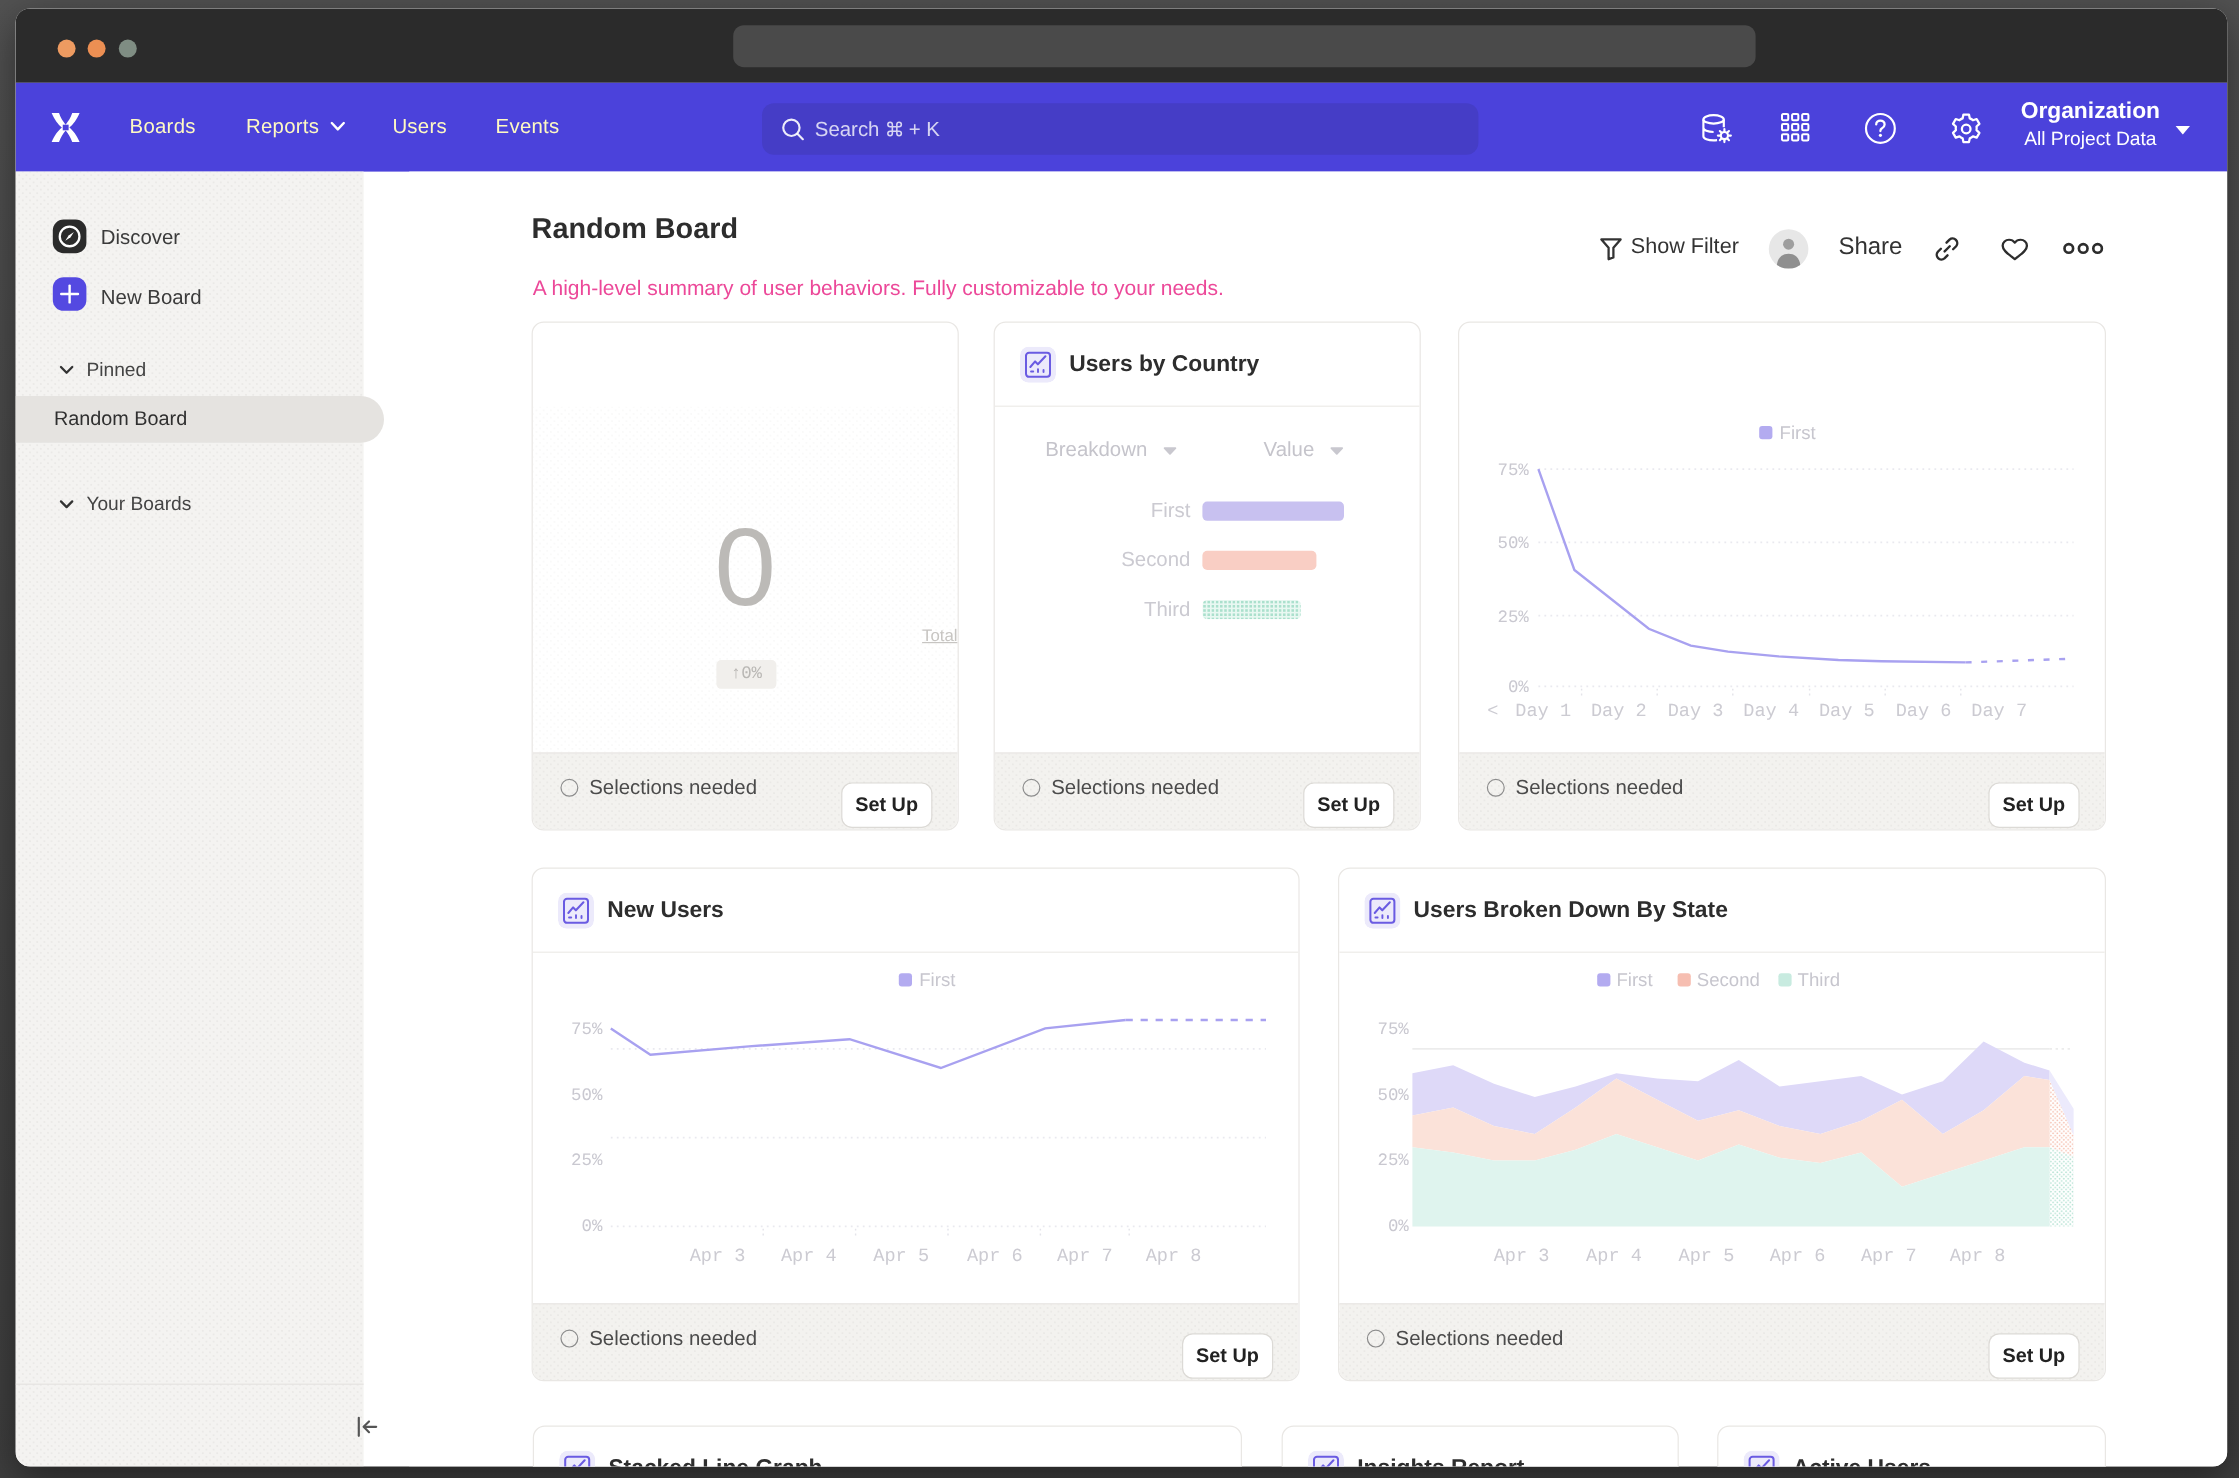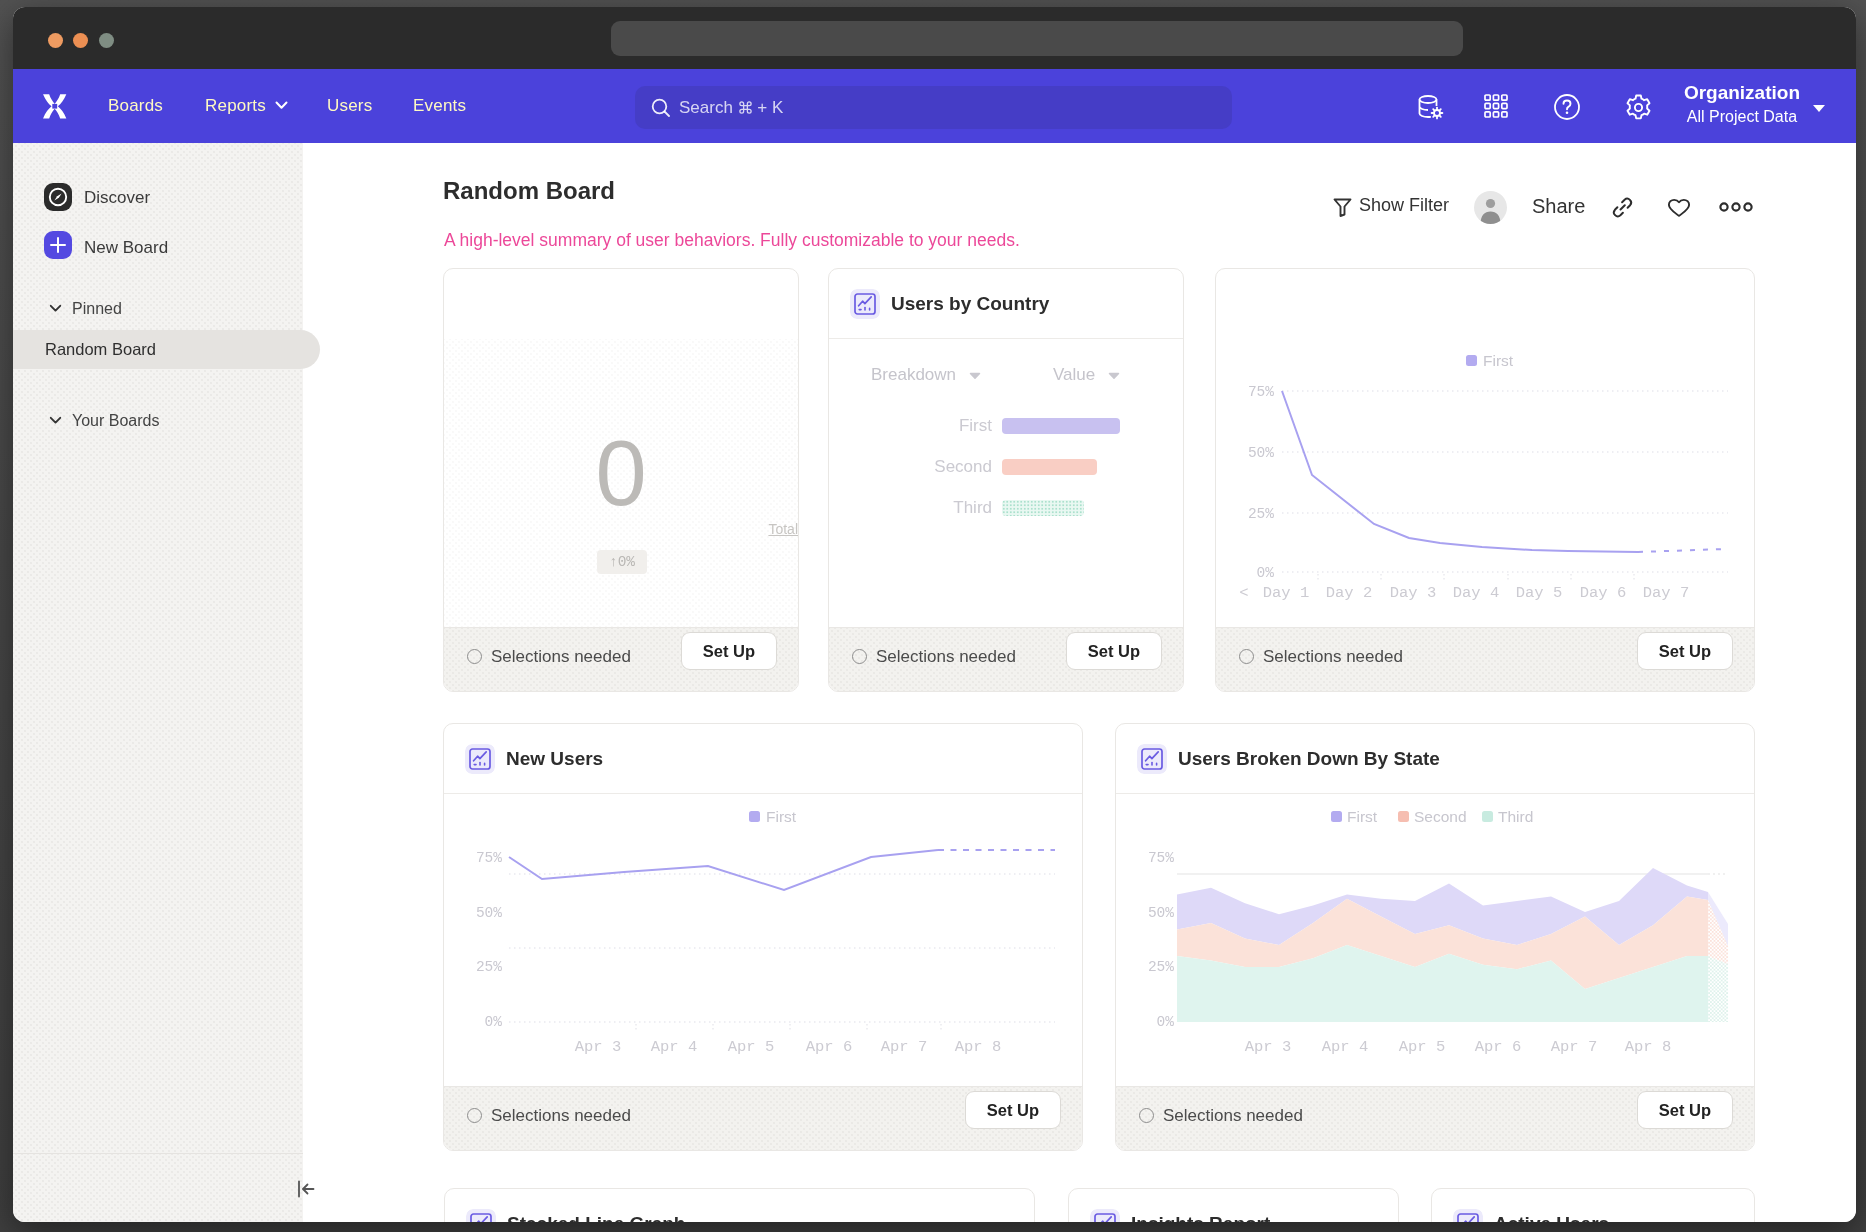--- a/index.html
+++ b/index.html
@@ -37,21 +37,21 @@
 .hctl { position:absolute; top:46px; }
 
 .card { position:absolute; background:#fff; border:1px solid #e9e7e4; border-radius:10px; overflow:hidden; }
 .chead { position:absolute; left:0; top:0; width:100%; height:70px; border-bottom:1px solid #edebe8; }
 .cicon { position:absolute; left:21px; top:20px; width:30px; height:30px; border-radius:7px; }
 .ctitle { position:absolute; left:62px; top:0; line-height:70px; font-size:19px; font-weight:700; color:#2d2d2d; }
 .cfoot { position:absolute; left:0; bottom:0; width:100%; height:64px; background:#f3f2ef; border-top:1px solid #e9e7e4;
   background-image:radial-gradient(rgba(70,65,60,.05) 1px, transparent 1.15px),radial-gradient(rgba(70,65,60,.05) 1px, transparent 1.15px); background-size:6px 6px; background-position:0 0,3px 3px;margin-top:12px; }
 .cfoot .circ { position:absolute; left:23px; top:21px; width:15px; height:15px; border:1.6px solid #8d8d8d; border-radius:50%; }
 .cfoot .sel { position:absolute; left:47px; top:0; line-height:57px; font-size:17px; color:#4b4b4b; }
-.setup { position:absolute; right:21px; top:4px; height:38px; padding:0 21px; line-height:36px; background:#fff; border:1px solid #dcdad6; border-radius:9px; font-size:16.5px; font-weight:700; color:#222; }
+.setup { position:absolute; right:21px; top:24px; height:38px; padding:0 11px; line-height:36px; background:#fff; border:1px solid #dcdad6; border-radius:9px; font-size:16.5px; font-weight:700; color:#222; }
 .cbody-tex { background-image:radial-gradient(rgba(70,65,60,.03) 1px, transparent 1.15px),radial-gradient(rgba(70,65,60,.03) 1px, transparent 1.15px); background-size:6px 6px; background-position:0 0,3px 3px; }
 svg.chart { position:absolute; left:0; top:0; }
 .mono { font-family:"Liberation Mono", monospace; }
 </style>
 </head>
 <body>
 <div id="win">
   <div id="titlebar">
     <div class="tl" style="left:35px;background:#ee9b61;"></div>
     <div class="tl" style="left:60px;background:#ec8f53;"></div>

